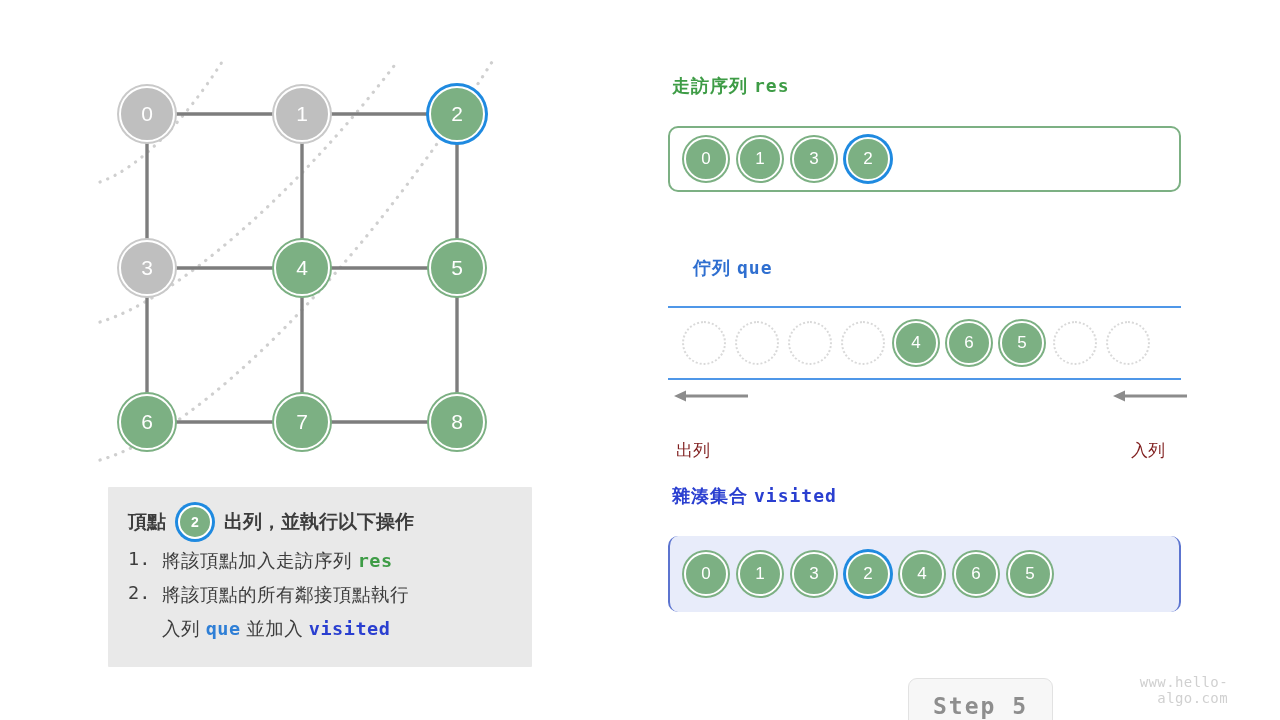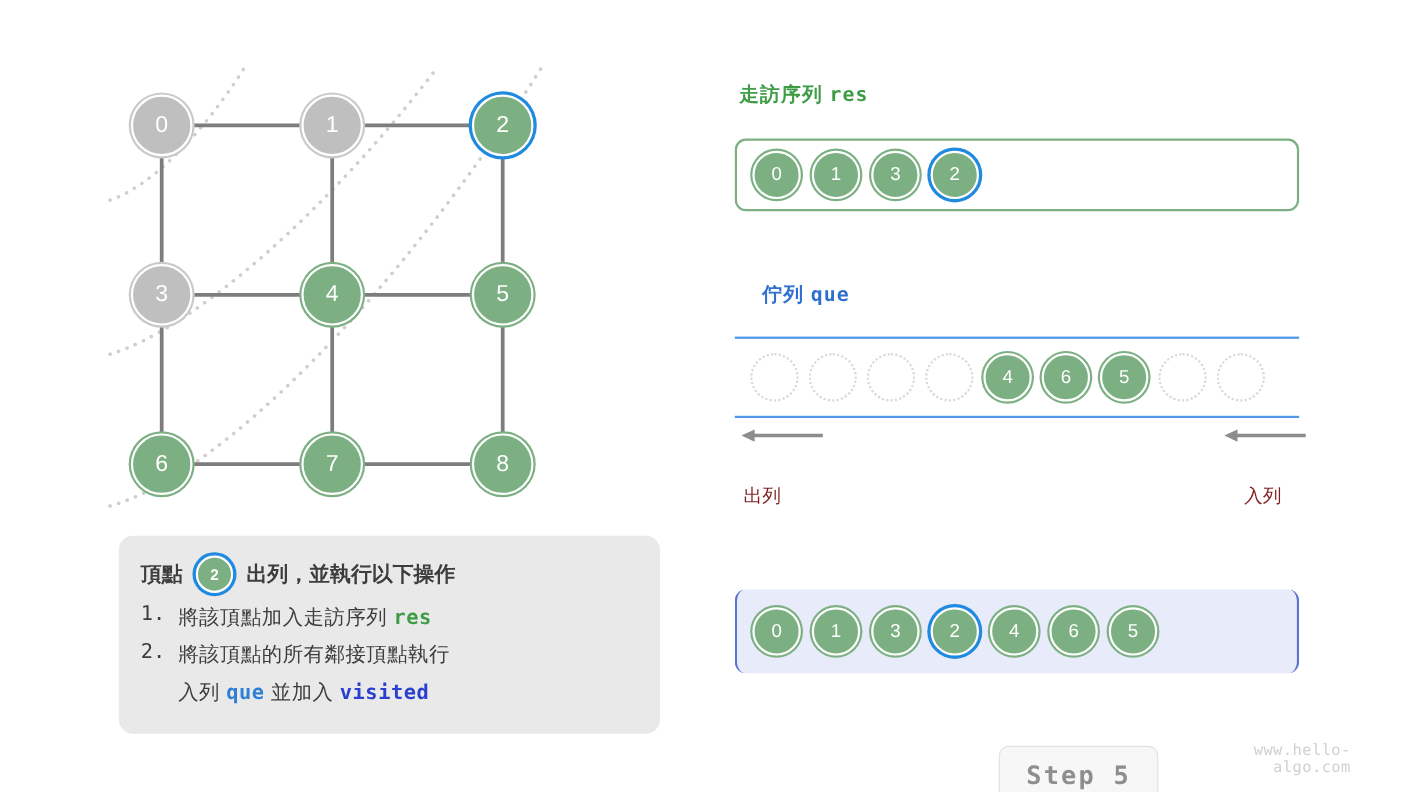--- a/index.html
+++ b/index.html
@@ -19,22 +19,22 @@
     box-sizing:border-box;display:flex;align-items:center;justify-content:center;
     font-size:21px;color:#ffffff;}
   .gnode.grey{background:#bfbfbf;border:2px solid #ffffff;
      box-shadow:0 0 0 2px #c9c9c9;}
   .gnode.green{background:#7cb083;border:2px solid #ffffff;
      box-shadow:0 0 0 2px #7cb083;}
   .gnode.hl{background:#7cb083;border:2px solid #ffffff;
      box-shadow:0 0 0 3px #1f8ae0;}
 
   
-  #caption-box{position:absolute;left:108px;top:487px;width:492px;height:180px;
-    background:#e9e9e9;border-radius:13px;box-sizing:border-box;padding:18px 20px 0 20px;}
+  #caption-box{position:absolute;left:108px;top:487px;width:424px;height:180px;
+    background:#e9e9e9;border-radius:1px;box-sizing:border-box;padding:18px 20px 0 20px;}
   #caption-head{display:flex;align-items:center;font-size:19px;font-weight:bold;color:#3d3d3d;}
   .mini-node{width:34px;height:34px;border-radius:50%;background:#7cb083;
     border:2px solid #ffffff;box-shadow:0 0 0 3px #1f8ae0;color:#fff;font-size:14px;
     display:flex;align-items:center;justify-content:center;margin:0 12px;box-sizing:border-box;}
   .cap-line{font-size:18.5px;color:#3d3d3d;margin-top:9px;display:flex;}
   .cap-num{width:34px;flex:0 0 34px;}
   .cap-txt{letter-spacing:.5px;}
   .kw-res{color:#3e9c46;font-weight:bold;}
   .kw-que{color:#2f7fd6;font-weight:bold;}
   .kw-vis{color:#2a3fd0;font-weight:bold;}
@@ -186,20 +186,24 @@
     <polygon points="2,10 14,4.5 14,15.5" fill="#8c8c8c"></polygon>
   </svg>
   <div id="lbl-out" class="arrow-lbl">出列</div>
 
   <svg id="arrow-in" width="80" height="20">
     <line x1="76" y1="10" x2="10" y2="10" stroke="#8c8c8c" stroke-width="3.2"></line>
     <polygon points="2,10 14,4.5 14,15.5" fill="#8c8c8c"></polygon>
   </svg>
   <div id="lbl-in" class="arrow-lbl">入列</div>
 
+  <div id="vis-title" class="sec-title t-indigo">
+    <span>雜湊集合</span>
+    <span class="mono">visited</span>
+  </div>
   <div id="vis-box">
       <div class="cell full">0</div>
       <div class="cell full">1</div>
       <div class="cell full">3</div>
       <div class="cell full hl">2</div>
       <div class="cell full">4</div>
       <div class="cell full">6</div>
       <div class="cell full">5</div>
     </div>
 

